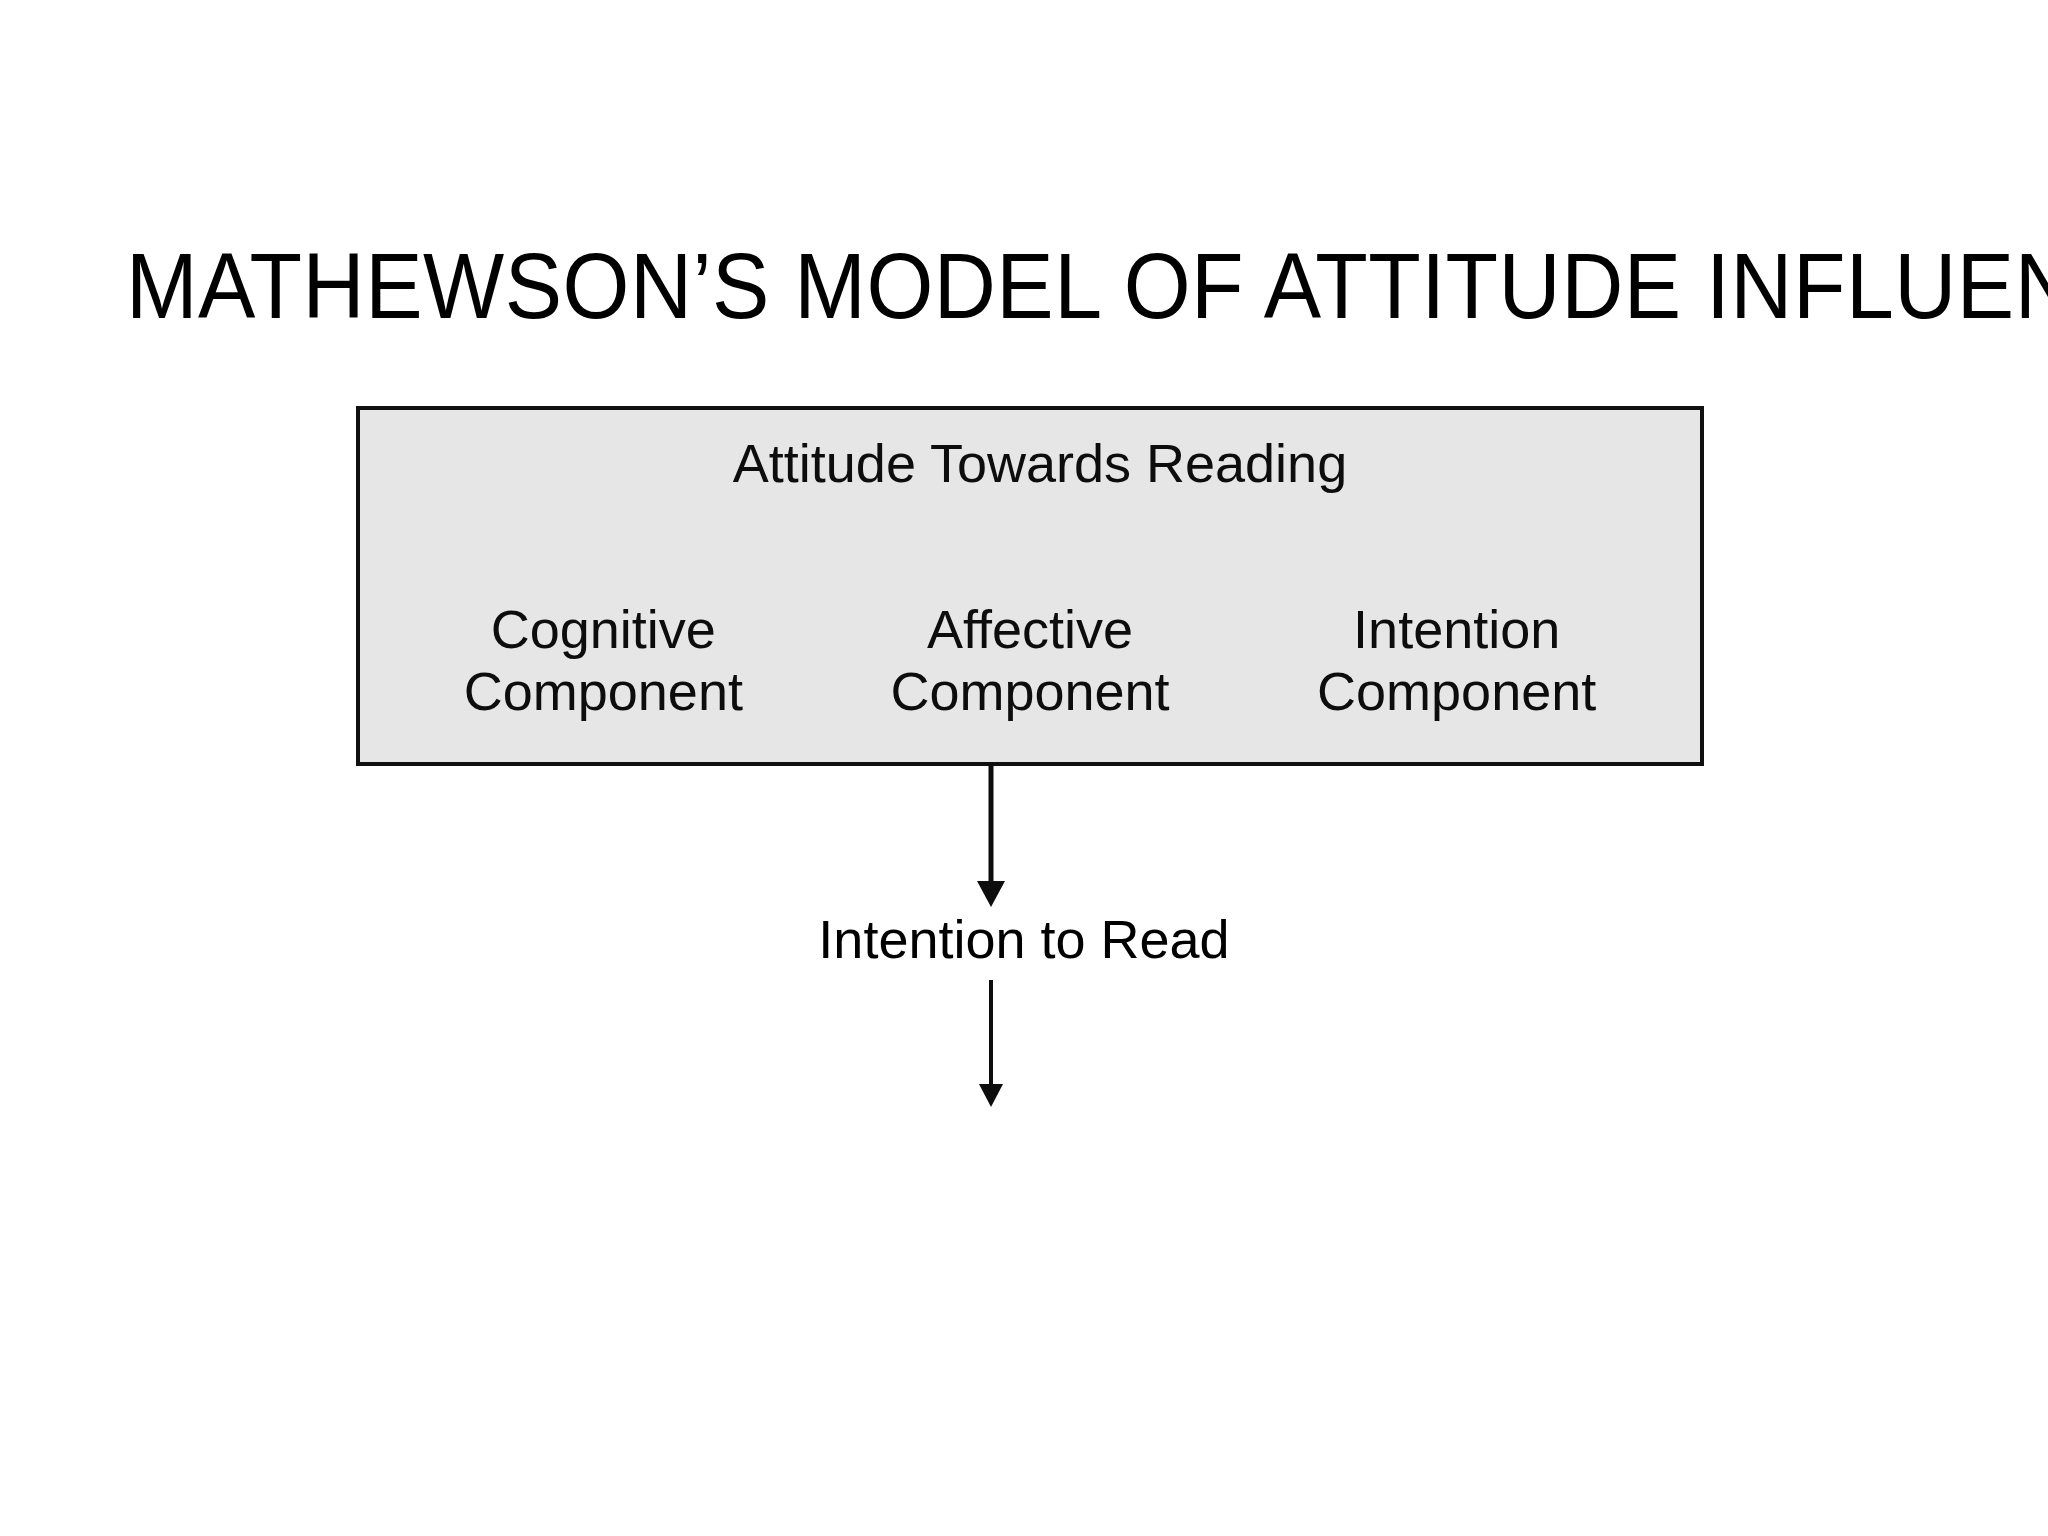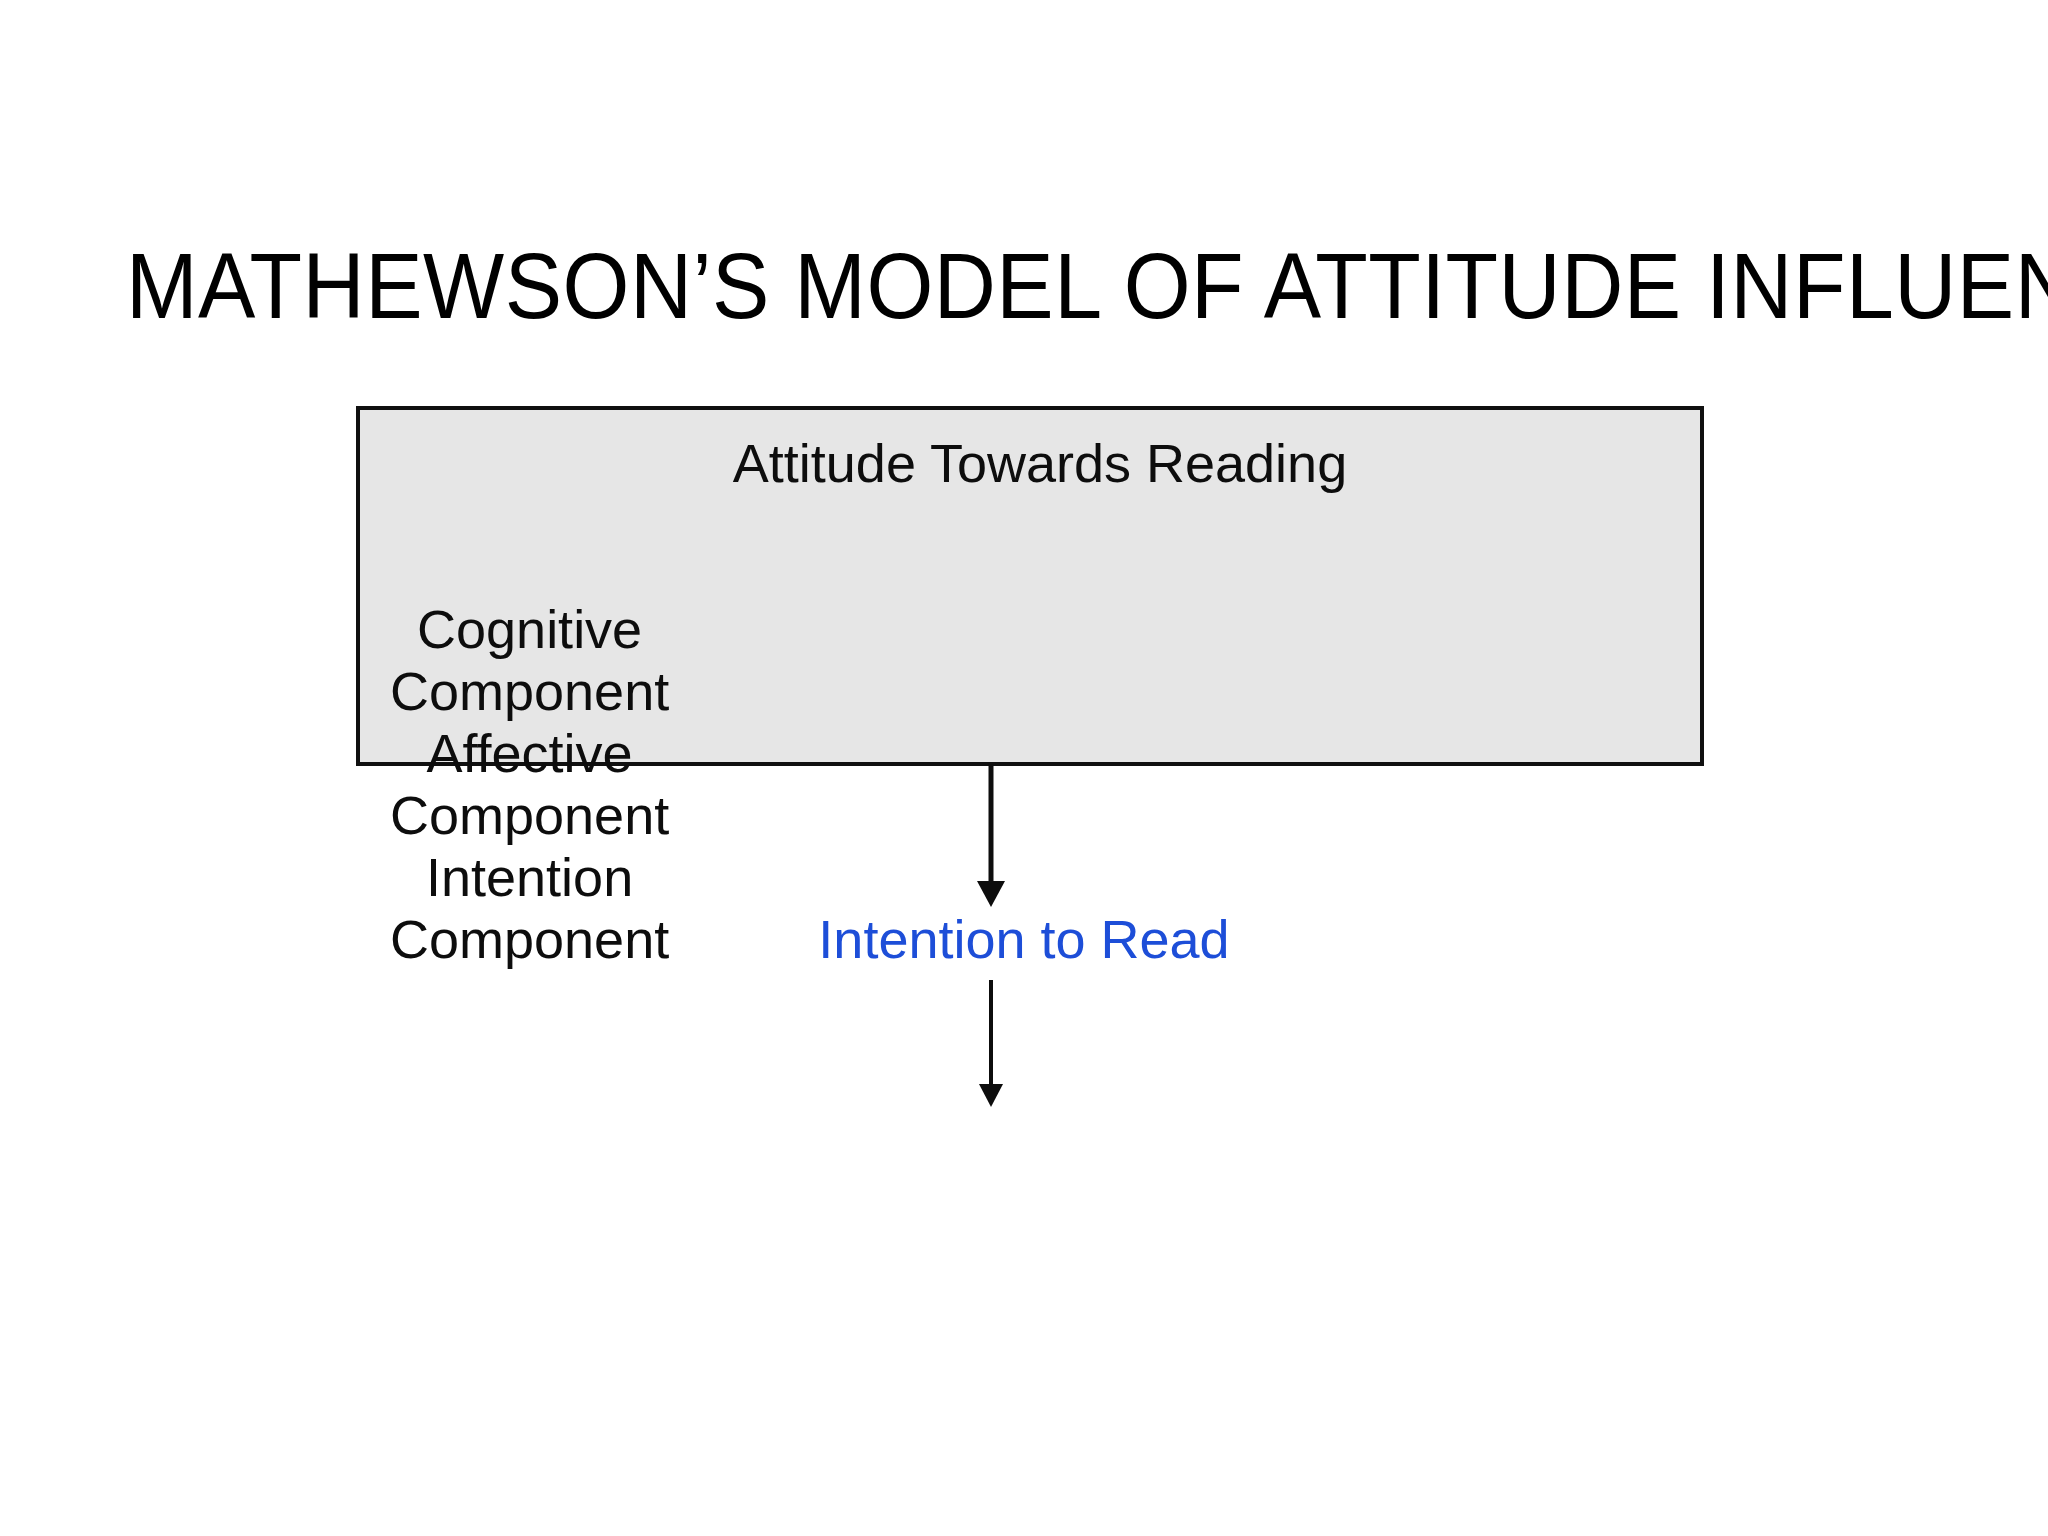--- a/index.html
+++ b/index.html
@@ -60,21 +60,21 @@
     color: #0d0d0d;
     padding-left: 10px;
   }
 
   .components-row {
     position: absolute;
     left: 0;
     top: 188px;
     width: 100%;
     display: flex;
-    flex-direction: column;
+    flex-direction: row;
     align-items: flex-start;
     justify-content: space-between;
     padding: 0 30px;
     box-sizing: border-box;
   }
 
   .component {
     flex: 1 1 0;
     text-align: center;
     font-size: 54px;
@@ -110,21 +110,21 @@
 
   
   .flow-label {
     position: absolute;
     width: 100%;
     left: 0;
     text-align: center;
     font-size: 54px;
     line-height: 62px;
     font-weight: 400;
-    color: #1d4ed8;
+    color: #000000;
     white-space: nowrap;
   }
 
   .label-intention { top: 908px; }
   .label-behavior  { top: 1108px; }
 </style>
 </head>
 <body>
 
 <div id="slide">

